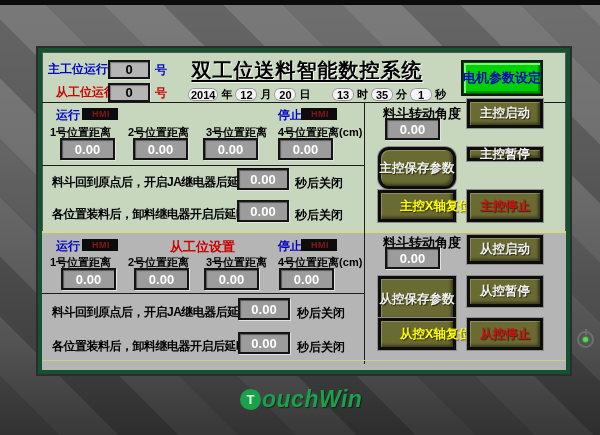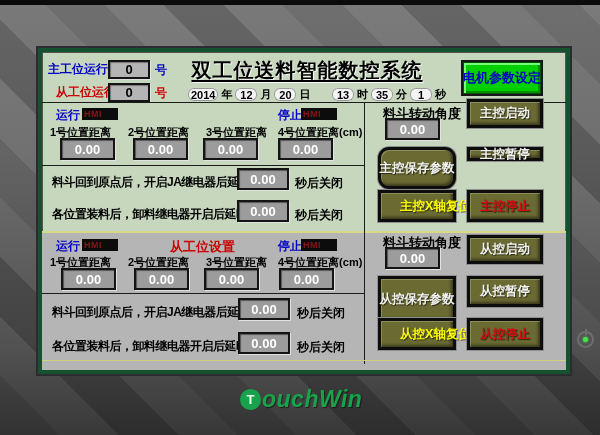--- a/index.html
+++ b/index.html
@@ -46,21 +46,21 @@
     border:2px solid #141414;box-sizing:border-box;
     box-shadow:1px 1px 0 #e2e2e2, inset 1px 1px 1px rgba(0,0,0,0.35);
   }
   
   .dt{display:flex;align-items:center;gap:3px;font-weight:bold;font-size:11px;color:#000;}
   .dtbox{background:#f4f4f4;padding:0 3px;min-width:16px;height:13px;display:flex;align-items:center;justify-content:center;box-shadow:0 0 0 1px #9a9a9a inset;border-radius:6px;}
 
   
   .lamp{
     background:#0c0c0c;color:#871616;font-weight:bold;font-size:9px;
-    width:36px;height:12px;display:flex;align-items:center;padding-left:2px;
+    width:36px;height:12px;display:flex;align-items:center;padding-left:10px;
     letter-spacing:0.5px;box-sizing:border-box;
   }
 
   
   .btn{
     background:#6a6a33;color:#f2f2f2;font-weight:bold;font-size:12.5px;
     display:flex;align-items:center;justify-content:center;white-space:nowrap;
     border:3px solid #0d0d0d;box-sizing:border-box;cursor:pointer;
     box-shadow:0 0 0 1px #8f8f8f, inset 1px 1px 0 rgba(255,255,210,0.25), inset -2px -2px 3px rgba(0,0,0,0.45);
     text-shadow:1px 1px 1px rgba(0,0,0,0.6);

